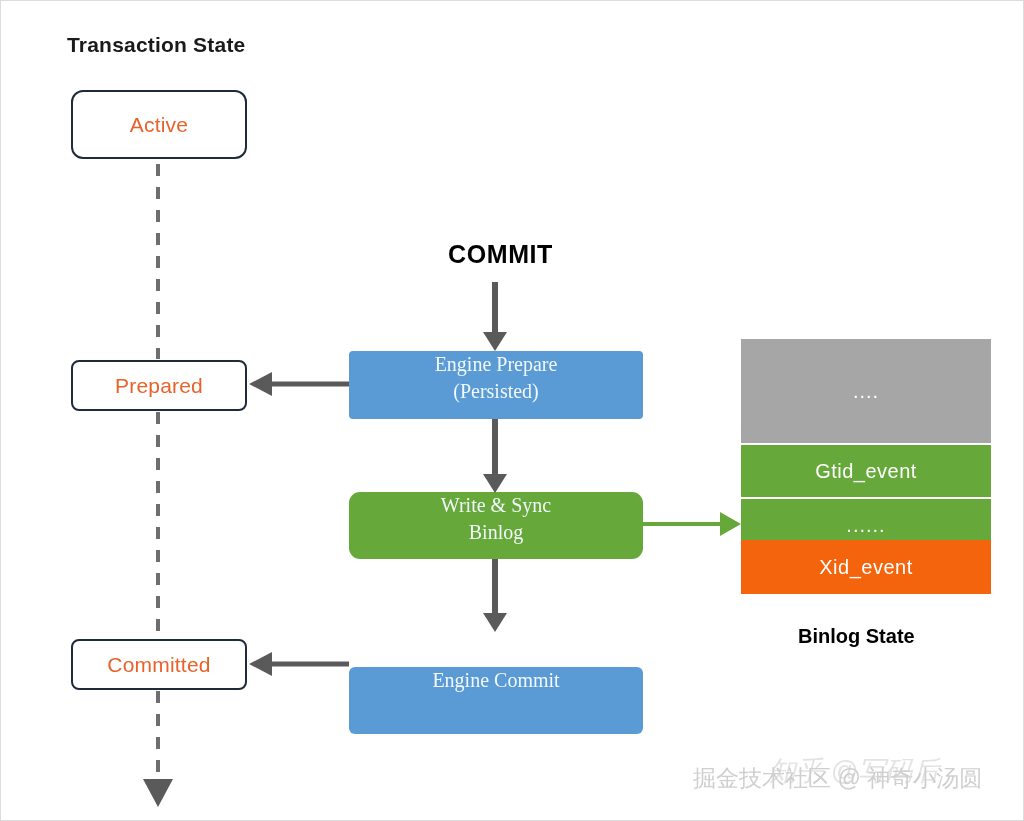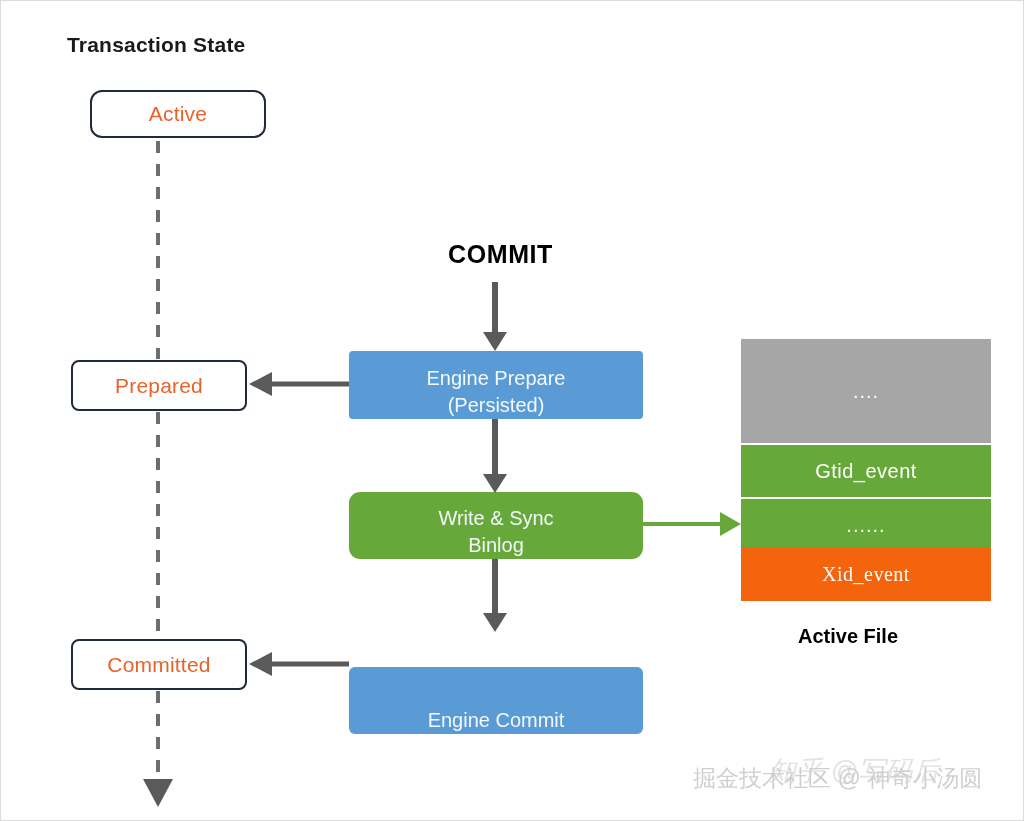--- a/index.html
+++ b/index.html
@@ -53,33 +53,34 @@
     display: flex;
     align-items: center;
     justify-content: center;
   }
   .state-box .state-text {
     color: #e8622a;
     font-size: 21px;
     font-weight: 400;
     letter-spacing: .2px;
   }
-  #state-active  { left: 70px;  top: 89px;  width: 176px; height: 48px; border-radius: 12px; margin-left: 19px; }
+  #state-active  { left: 70px;  top: 89px;  width: 176px; height: 69px; border-radius: 12px; }
   #state-prepared{ left: 70px;  top: 359px; width: 176px; height: 51px; border-radius: 8px;  }
   #state-committed{left: 70px;  top: 638px; width: 176px; height: 51px; border-radius: 8px;  }
 
   
   .proc-box {
     position: absolute;
     box-sizing: border-box;
     display: flex;
-    align-items: flex-end;
+    align-items: flex-start;
     justify-content: center;
     text-align: center;
     border-radius: 4px;
+    font-family: Liberation Serif, serif;
   }
   .proc-box .proc-text {
     color: #f2f8fc;
     font-size: 20px;
     font-weight: 400;
     line-height: 1.35;
     white-space: pre-line;
   }
   #proc-engine-prepare { left: 348px; top: 350px; width: 294px; height: 68px; background: #5b9bd5; }
   #proc-write-sync     { left: 348px; top: 491px; width: 294px; height: 67px; background: #66a93a; border-radius: 11px; }
@@ -110,21 +111,21 @@
   }
   .binlog-row .row-dots {
     color: #ffffff;
     font-size: 20px;
     letter-spacing: 1px;
     line-height: 1;
   }
   #binlog-row-0 { top: 0px;   height: 104px; background: #a6a6a6; }
   #binlog-row-1 { top: 106px; height: 52px;  background: #66a93a; }
   #binlog-row-2 { top: 160px; height: 52px;  background: #66a93a; }
-  #binlog-row-3 { top: 208px; height: 54px;  background: #f4640d; font-family: Liberation Serif, serif; }
+  #binlog-row-3 { top: 201px; height: 54px;  background: #f4640d; }
 
   
   .arrow-svg {
     position: absolute;
     overflow: visible;
   }
 
   
   #watermark-layer {
     position: absolute;
@@ -234,20 +235,20 @@
       <span class="row-text">Gtid_event</span>
     </div>
     <div class="binlog-row" id="binlog-row-2">
       <span class="row-dots">......</span>
     </div>
     <div class="binlog-row" id="binlog-row-3">
       <span class="row-text">Xid_event</span>
     </div>
   </div>
 
-  <div class="lbl binlog-lbl" style="left:797px; top:623px;">Active File</div>
+  <div class="lbl binlog-lbl" style="left:797px; top:623px;">Binlog State</div>
 
   <div id="watermark-layer">
     <div id="watermark-back">知乎 @写码后</div>
     <div id="watermark-front">掘金技术社区 @ 神奇小汤圆</div>
   </div>
 
 </div>
 
 </body></html>

